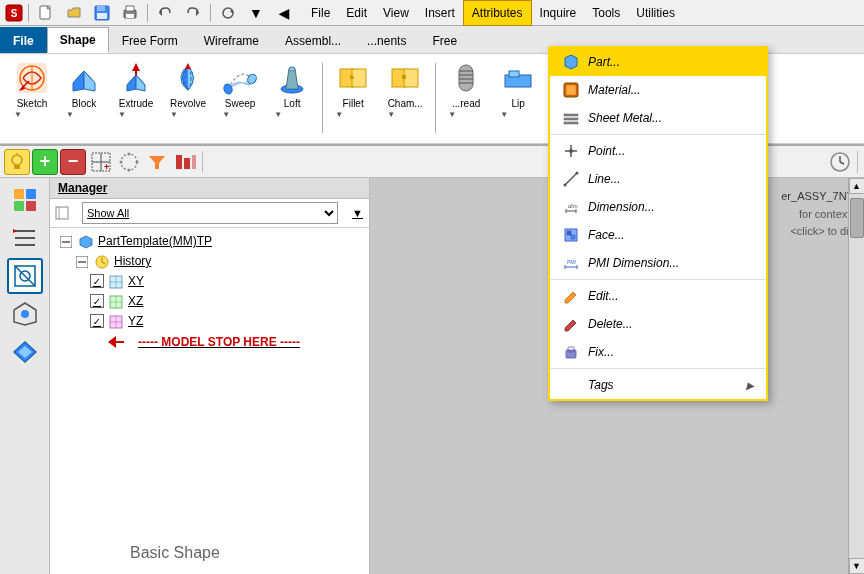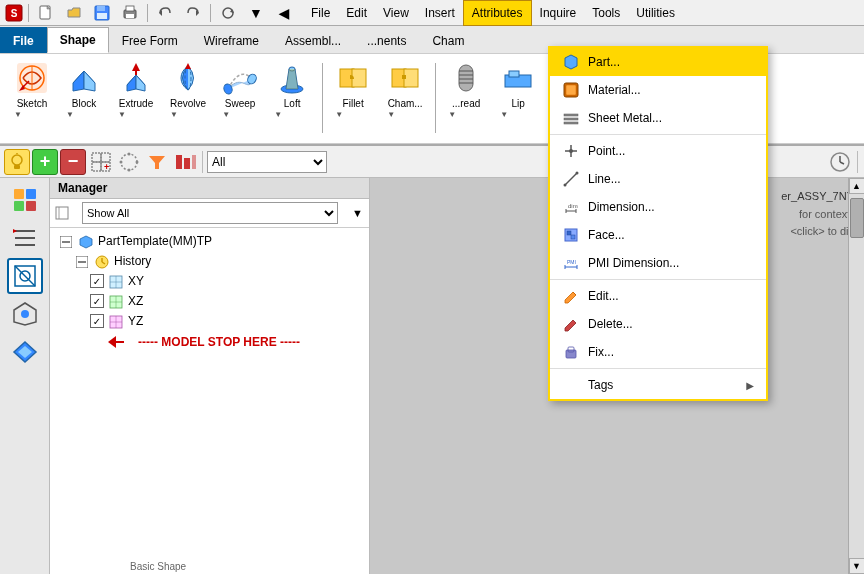--- a/index.html
+++ b/index.html
@@ -140,20 +140,21 @@
       background: #fff;
       min-width: 120px;
       cursor: pointer;
     }
     .tb-spacer { flex: 1; }
 
     
     .main-area {
       display: flex;
       height: calc(574px - 26px - 120px - 32px);
+      text-decoration: underline;
     }
 
     
     .left-sidebar {
       width: 50px;
       background: #e8e8e8;
       border-right: 1px solid #bbb;
       display: flex;
       flex-direction: column;
       align-items: center;
@@ -269,20 +270,21 @@
     }
     .dropdown-menu {
       position: absolute;
       top: 46px;
       left: 548px;
       width: 220px;
       background: #fff;
       border: 2px solid #ffd700;
       box-shadow: 3px 3px 8px rgba(0,0,0,0.3);
       pointer-events: all;
+      font-style: italic;
     }
     .dropdown-menu-item {
       display: flex;
       align-items: center;
       padding: 5px 12px;
       cursor: pointer;
       font-size: 12px;
       gap: 8px;
     }
     .dropdown-menu-item.highlighted { background: #ffd700; }
@@ -410,21 +412,21 @@
 </div>
 
 <div class="ribbon">
   <div class="ribbon-tabs">
     <div class="ribbon-tab file-tab">File</div>
     <div class="ribbon-tab active">Shape</div>
     <div class="ribbon-tab">Free Form</div>
     <div class="ribbon-tab">Wireframe</div>
     <div class="ribbon-tab">Assembl...</div>
     <div class="ribbon-tab">...nents</div>
-    <div class="ribbon-tab">Cham</div>
+    <div class="ribbon-tab">Free</div>
   </div>
 
   <div class="ribbon-content">
 
     <div class="ribbon-btn">
       <div class="icon-area">
         <svg width="34" height="34" viewBox="0 0 34 34">
           <rect x="2" y="2" width="30" height="30" rx="3" fill="#ff6600" opacity="0.15"></rect>
           <circle cx="17" cy="17" r="12" fill="none" stroke="#ff6600" stroke-width="1.5"></circle>
           <path d="M8 17 Q17 5 26 17 Q17 29 8 17" fill="none" stroke="#cc3300" stroke-width="1.5"></path>
@@ -551,21 +553,21 @@
       <div class="icon-area">
         <svg width="34" height="34" viewBox="0 0 34 34">
           <rect x="4" y="14" width="26" height="12" fill="#55aaff" stroke="#2266aa" stroke-width="1"></rect>
           <rect x="8" y="10" width="10" height="6" fill="#88ccff" stroke="#2266aa" stroke-width="1"></rect>
         </svg>
       </div>
       <div class="btn-label">Lip</div>
       <div class="btn-arrow">▼</div>
     </div>
 
-    <div style="position:absolute; bottom: 2px; left: 130px; font-size: 10px; color: #666;">Basic Shape</div>
+    <div style="position:absolute; bottom: 12px; left: 130px; font-size: 16px; color: #666;">Basic Shape</div>
   </div>
 </div>
 
 <div class="toolbar">
 
   <div class="tb-btn" style="background:#ffe060; border:1px solid #cc9900;">
     <svg width="20" height="20" viewBox="0 0 20 20">
       <circle cx="10" cy="8" r="5" fill="#ffe060" stroke="#cc9900" stroke-width="1.5"></circle>
       <rect x="7" y="13" width="6" height="4" rx="1" fill="#cc9900"></rect>
       <line x1="10" y1="2" x2="10" y2="1" stroke="#cc9900" stroke-width="1.5"></line>
@@ -603,23 +605,20 @@
   </div>
 
   <div class="tb-btn">
     <svg width="22" height="22" viewBox="0 0 22 22">
       <rect x="2" y="4" width="6" height="14" fill="#cc3333"></rect>
       <rect x="10" y="7" width="6" height="11" fill="#cc3333"></rect>
       <rect x="18" y="4" width="4" height="14" fill="#cc3333" opacity="0.5"></rect>
     </svg>
   </div>
   <div class="tb-separator"></div>
-  <select class="toolbar-select">
-    <option>All</option>
-  </select>
   <div class="tb-spacer"></div>
 
   <div class="tb-btn">
     <svg width="22" height="22" viewBox="0 0 22 22">
       <circle cx="11" cy="11" r="9" fill="none" stroke="#888" stroke-width="1.5"></circle>
       <line x1="11" y1="11" x2="11" y2="5" stroke="#555" stroke-width="1.5"></line>
       <line x1="11" y1="11" x2="15" y2="13" stroke="#555" stroke-width="1.5"></line>
     </svg>
   </div>
   <div class="tb-separator"></div>

